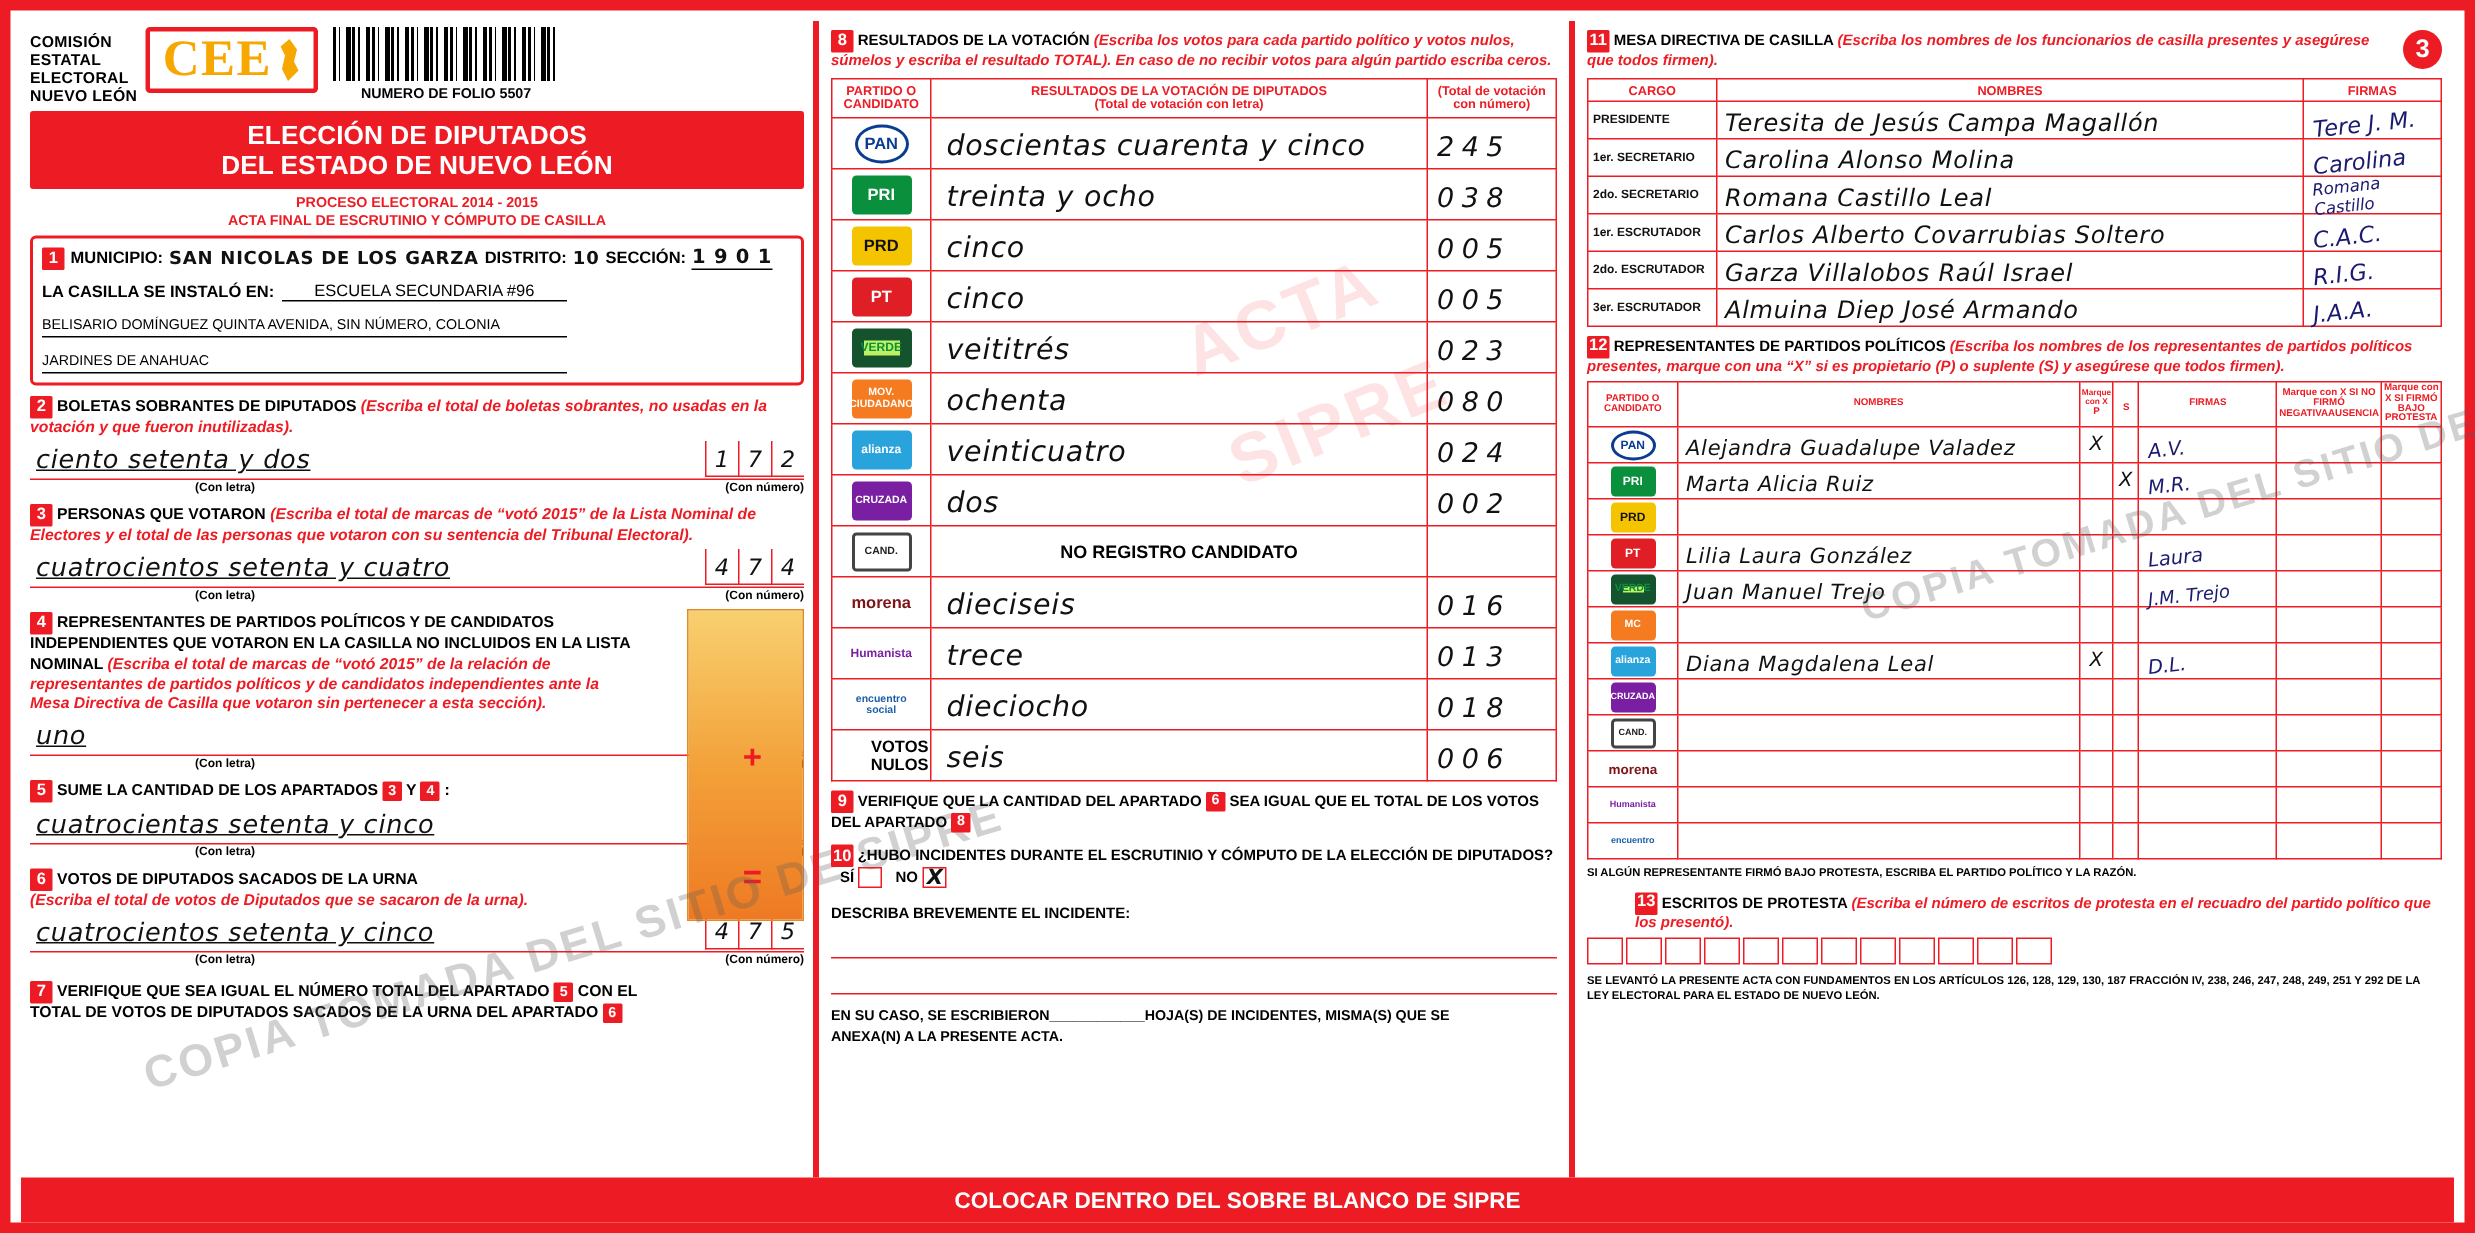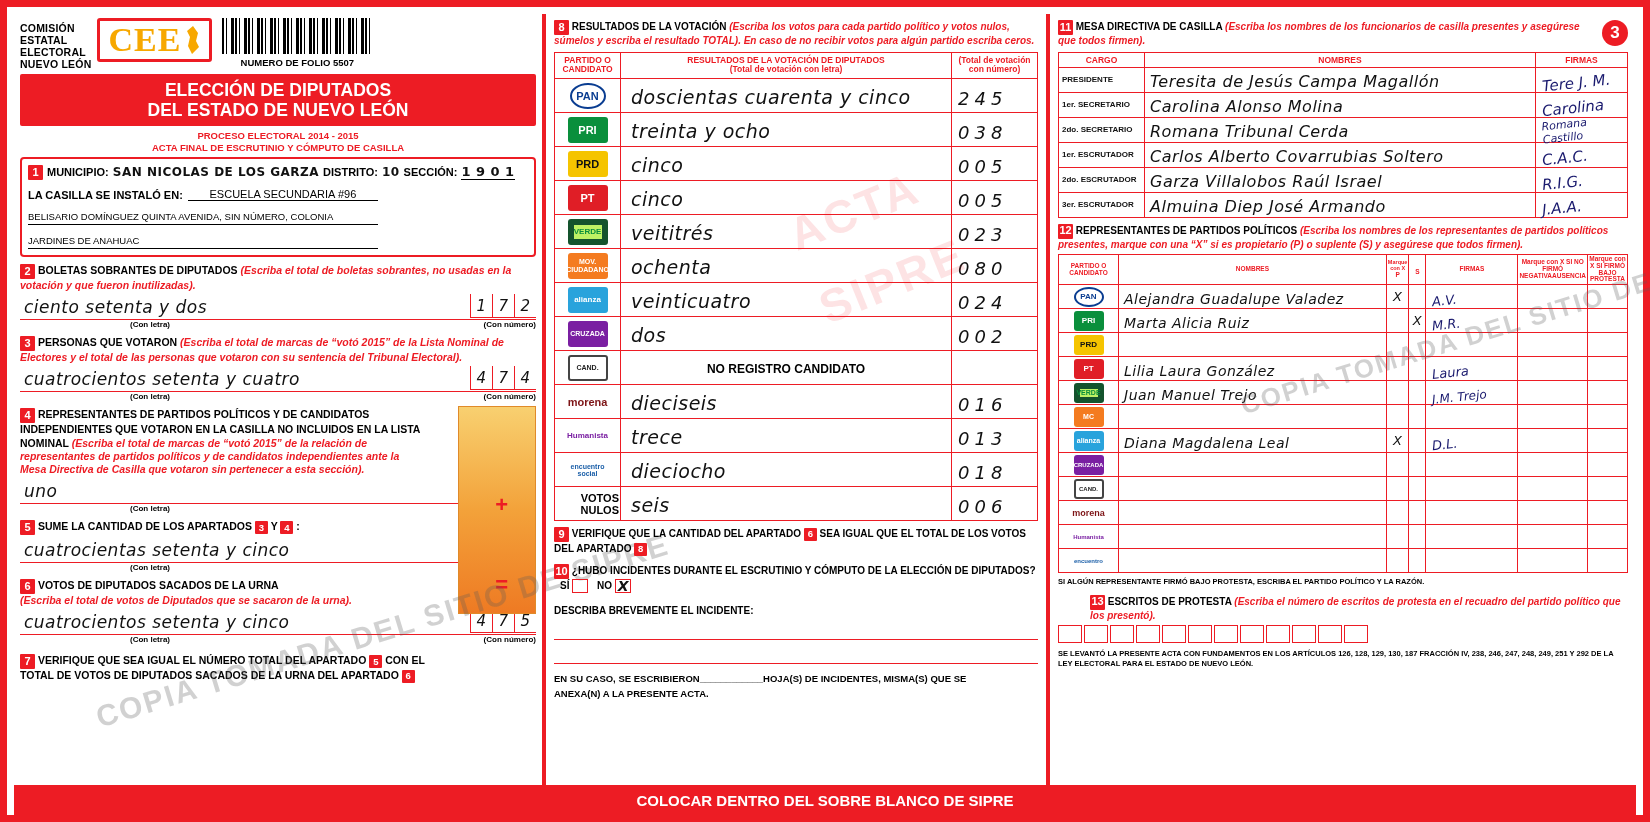--- a/index.html
+++ b/index.html
@@ -70,21 +70,21 @@
     position:absolute; right:6px; top:28px; width:140px; border:2px solid #ed1c24; border-radius:3px; text-align:center;
   }
   .tipo .t1 { font-size:9.5px; font-weight:bold; border-bottom:2px solid #ed1c24; padding:3px 0;}
   .tipo .t2 { font-size:13px; font-weight:bold; padding:14px 0 13px;}
 
   .sec { margin:7px 6px 0 6px; }
   .sec-h { font-size:10.5px; font-weight:bold; line-height:1.25; }
   .sec-h .it { font-style:italic; font-weight:bold; color:#ed1c24;}
   .writeline { border-bottom:1.5px solid #ed1c24; height:26px; position:relative; margin-top:2px;}
   .conletra { font-size:8px; font-weight:bold; text-align:center; }
-  .handline { position:absolute; left:4px; bottom:2px; font-size:17px;}
+  .handline { position:absolute; left:4px; bottom:2px; font-size:17px;text-decoration:underline;}
 
   .numboxes { position:absolute; right:0; top:0; display:flex; }
   .nb { width:22px; height:24px; border-bottom:1.5px solid #ed1c24; border-left:1px solid #ed1c24; text-align:center; font-size:15px; padding-top:3px;}
   .connum { font-size:8px; font-weight:bold; text-align:right; }
 
   
   .sidebox {
     position:absolute; right:6px; top:392px; width:78px; height:208px;
     background:linear-gradient(180deg,#f8d070,#f3a23a,#ee7a23);
     border:1px solid #e08a2a;
@@ -102,21 +102,21 @@
   .tot-cell { width:86px; position:relative;}
   .tot-cell .hw { position:absolute; left:6px; bottom:3px; font-size:18px; letter-spacing:5px;}
   .logo {
     width:40px; height:26px; margin:0 auto; border-radius:3px; display:flex; align-items:center; justify-content:center;
     font-size:11px; font-weight:bold; color:#fff; font-family:"Liberation Sans", sans-serif;
   }
   .lg-pan { background:#fff; border:2px solid #0a3d91; color:#0a3d91; border-radius:50%/50%; width:36px;}
   .lg-pri { background:#0a8f3c; color:#fff; }
   .lg-prd { background:#f5c400; color:#111; }
   .lg-pt { background:#e01e26; color:#fff; }
-  .lg-pvem { background:#bef264; border:6px solid #14532d; color:#0a8f3c;}
+  .lg-pvem { background:#bef264; border:8px solid #14532d; color:#0a8f3c;}
   .lg-mc { background:#f47b20; color:#fff; font-size:7px; line-height:1.05;}
   .lg-na { background:#29a3dc; color:#fff; font-size:10px;}
   .lg-ph { background:#7a1fa2; color:#fff; font-size:7px; line-height:1;}
   .lg-cand { background:#fff; border:2px solid #444; color:#222; font-size:7px;}
   .lg-morena { background:#fff; color:#7d1416; font-size:11px; font-weight:bold;}
   .lg-hum { background:#fff; color:#7a1fa2; font-size:8px;}
   .lg-es { background:#fff; color:#1b5fa8; font-size:7px; line-height:1;}
   .nulos { font-size:11px; font-weight:bold; padding-left:4px;}
   .total-cell { background:#ed1c24; color:#fff; font-weight:bold; text-align:center; font-size:14px;}
   .c2note { font-size:10px; font-weight:bold; margin-top:6px; line-height:1.3;}
@@ -573,21 +573,21 @@
             <td class="nom">
                 <span class="hand hw">Carolina Alonso Molina</span>
               </td>
             <td class="firma">
                 <span class="sig">Carolina</span>
               </td>
           </tr>
           <tr>
             <td class="cargo">2do. SECRETARIO</td>
             <td class="nom">
-                <span class="hand hw">Romana Tribunal Cerda</span>
+                <span class="hand hw">Romana Castillo Leal</span>
               </td>
             <td class="firma">
                 <span class="sig" style="font-size:11px;">Romana Castillo</span>
               </td>
           </tr>
           <tr>
             <td class="cargo">1er. ESCRUTADOR</td>
             <td class="nom">
                 <span class="hand hw">Carlos Alberto Covarrubias Soltero</span>
               </td>

